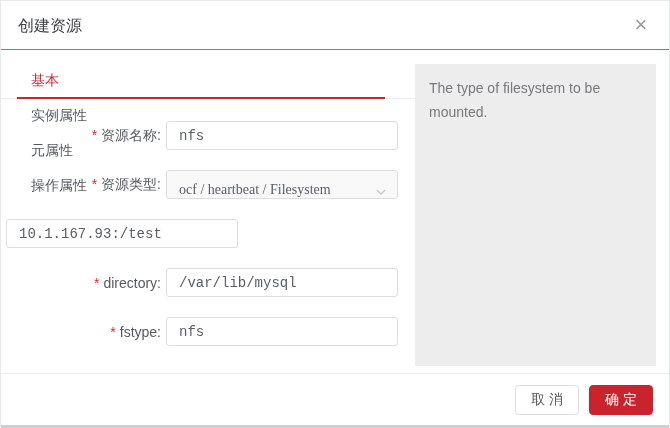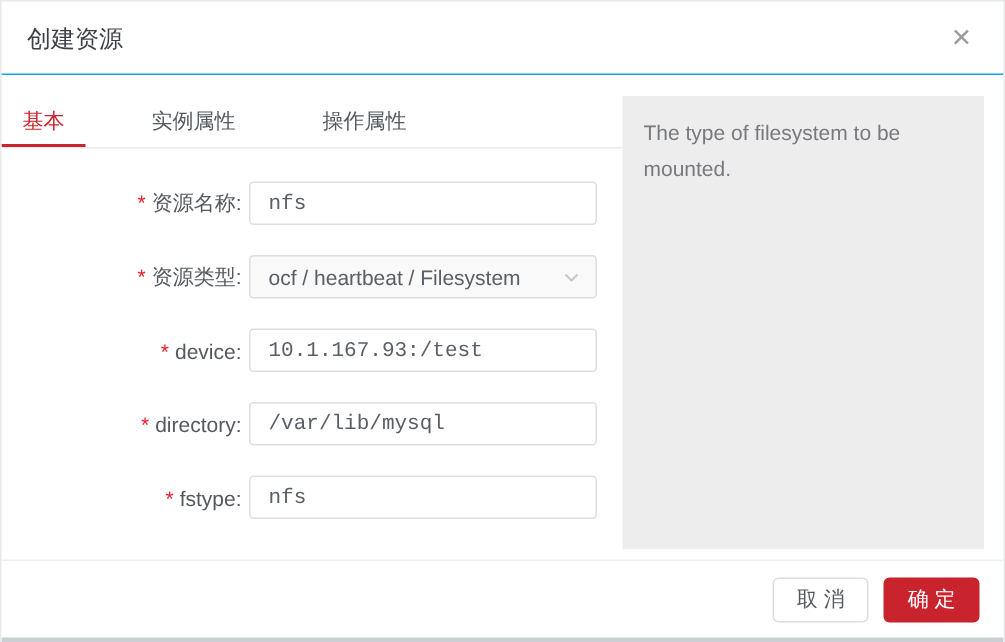--- a/index.html
+++ b/index.html
@@ -33,23 +33,25 @@
     font-size:22px; line-height:28px; text-align:center;
     color:#9b9b9b; cursor:pointer;
     font-weight:300;
   }
   
   .dlg-body { display:flex; }
   .left-col { width:414px; }
   
   .tab-bar {
     margin-top:14px;
+    padding-left:16px;
     display:flex;
     border-bottom:1px solid #e8eaec;
     height:35px;
+    flex-direction:column;
   }
   .tab {
     padding:0 14px;
     margin-right:30px;
     font-size:14px;
     color:#555a61;
     line-height:33px;
     cursor:pointer;
     white-space:nowrap;
     border-bottom:2px solid transparent;
@@ -103,23 +105,24 @@
   }
   .select-box {
     width:232px; height:29px;
     border:1px solid #dcdee2;
     border-radius:3px;
     padding:0 10px 0 12px;
     font-size:14px;
     color:#5a5e66;
     background:#f9f9fa;
     display:flex;
-    align-items:center;
+    align-items:flex-end;
     justify-content:space-between;
     cursor:pointer;
+    font-family:Liberation Serif, serif;
   }
   .chevron { display:flex; align-items:center; }
   
   .dlg-footer {
     position:absolute;
     left:0; right:0; bottom:3px;
     height:52px;
     border-top:1px solid #eceef0;
     display:flex;
     justify-content:flex-end;
@@ -163,20 +166,21 @@
     <span class="dlg-close">×</span>
   </div>
 
   <div class="dlg-body">
 
     <div class="left-col">
 
       <div class="tab-bar">
         <div class="tab active">基本</div>
         <div class="tab">实例属性</div>
+        <div class="tab">元属性</div>
         <div class="tab">操作属性</div>
       </div>
 
       <div class="form">
 
         <div class="field-row">
           <div class="field-label"><span class="req">*</span><span>资源名称:</span></div>
           <div class="field-ctrl">
             <input class="text-input" type="text" value="nfs" style="">
           </div>
@@ -190,21 +194,20 @@
               <span class="chevron">
                 <svg width="12" height="12" viewBox="0 0 12 12">
                     <polyline points="2,4 6,8 10,4" fill="none" stroke="#c5c8ce" stroke-width="1.3"></polyline>
                   </svg>
               </span>
             </div>
           </div>
         </div>
 
         <div class="field-row">
-          <div class="field-label"><span class="req">*</span><span>device:</span></div>
           <div class="field-ctrl">
             <input class="text-input" type="text" value="10.1.167.93:/test" style="">
           </div>
         </div>
 
         <div class="field-row">
           <div class="field-label"><span class="req">*</span><span>directory:</span></div>
           <div class="field-ctrl">
             <input class="text-input" type="text" value="/var/lib/mysql" style="">
           </div>

